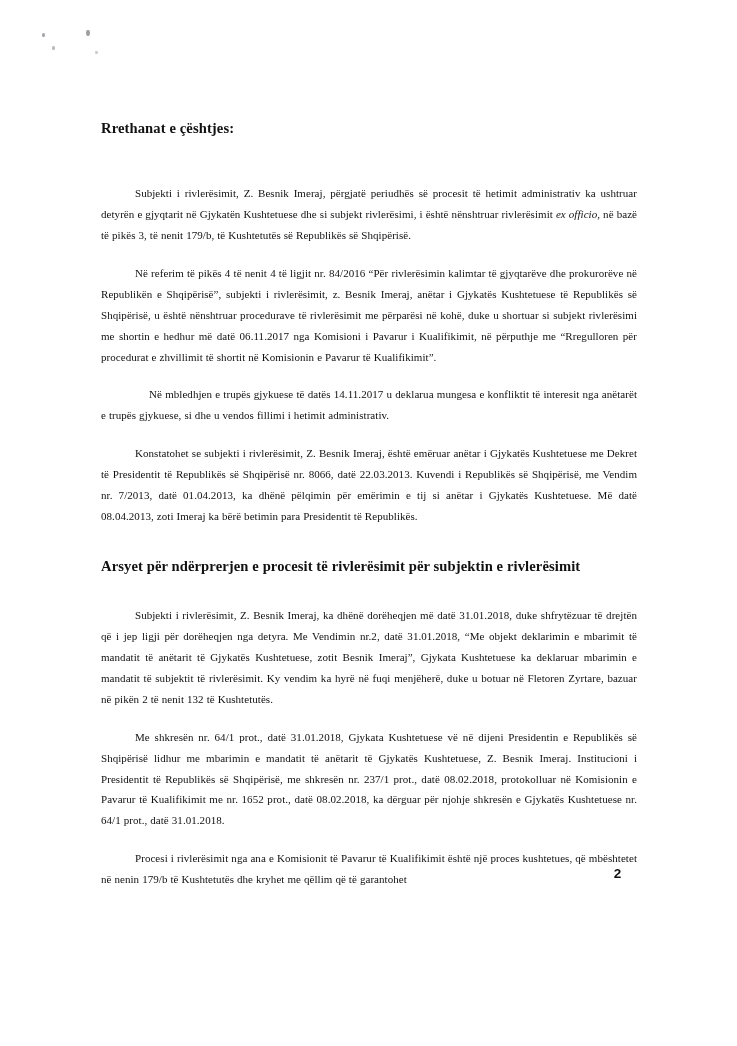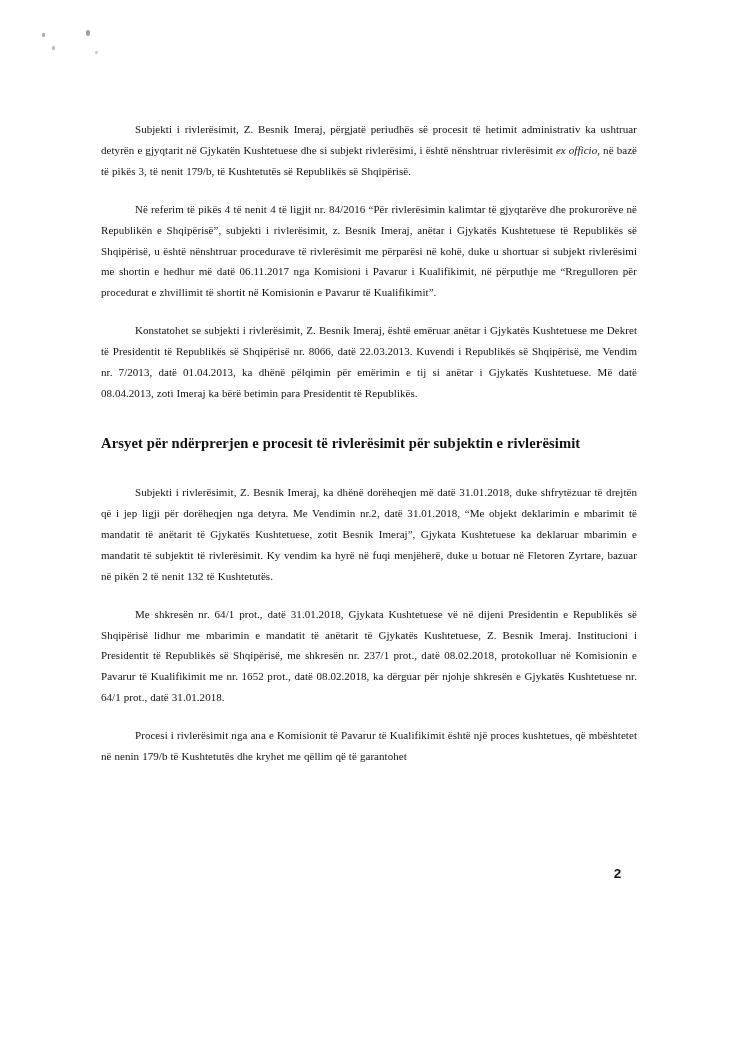--- a/index.html
+++ b/index.html
@@ -78,25 +78,27 @@
 
 <div class="page">
 
   <span class="speck s1"></span>
   <span class="speck s2"></span>
   <span class="speck s3"></span>
   <span class="speck s4"></span>
 
   <div class="content">
 
+    <p class="doc-heading first">Rrethanat e çështjes:</p>
 
     <p class="para"><span>Subjekti i rivlerësimit, Z. Besnik Imeraj, përgjatë periudhës së procesit të hetimit administrativ ka ushtruar detyrën e gjyqtarit në Gjykatën Kushtetuese dhe si subjekt rivlerësimi, i është nënshtruar rivlerësimit </span><span class="ital">ex officio</span><span>, në bazë të pikës 3, të nenit 179/b, të Kushtetutës së Republikës së Shqipërisë.</span></p>
 
     <p class="para">Në referim të pikës 4 të nenit 4 të ligjit nr. 84/2016 “Për rivlerësimin kalimtar të gjyqtarëve dhe prokurorëve në Republikën e Shqipërisë”, subjekti i rivlerësimit, z. Besnik Imeraj, anëtar i Gjykatës Kushtetuese të  Republikës së Shqipërisë,  u është nënshtruar procedurave të rivlerësimit me përparësi në kohë, duke u shortuar si subjekt rivlerësimi me shortin e hedhur më datë 06.11.2017 nga Komisioni i Pavarur i Kualifikimit, në përputhje me  “Rregulloren për procedurat e zhvillimit të shortit në Komisionin e Pavarur të Kualifikimit”.</p>
 
+    <p class="para wide-indent">Në mbledhjen e trupës gjykuese të datës 14.11.2017 u deklarua mungesa e konfliktit të interesit nga anëtarët e trupës gjykuese, si dhe u vendos fillimi i hetimit administrativ.</p>
 
     <p class="para">Konstatohet se subjekti i rivlerësimit, Z. Besnik Imeraj, është emëruar  anëtar i Gjykatës Kushtetuese me Dekret të Presidentit të Republikës së Shqipërisë nr. 8066, datë 22.03.2013. Kuvendi i Republikës së Shqipërisë, me Vendim nr. 7/2013, datë 01.04.2013, ka dhënë pëlqimin për emërimin e tij si anëtar i Gjykatës Kushtetuese. Më datë 08.04.2013, zoti Imeraj ka bërë betimin para Presidentit të Republikës.</p>
 
     <p class="doc-heading mid">Arsyet për ndërprerjen e procesit të rivlerësimit për subjektin e rivlerësimit</p>
 
     <p class="para">Subjekti i rivlerësimit, Z. Besnik Imeraj, ka dhënë dorëheqjen më datë 31.01.2018, duke shfrytëzuar të drejtën që i jep ligji për dorëheqjen nga detyra. Me Vendimin nr.2, datë 31.01.2018, “Me objekt deklarimin e mbarimit të mandatit të anëtarit të Gjykatës Kushtetuese, zotit Besnik Imeraj”, Gjykata Kushtetuese ka deklaruar mbarimin e mandatit të subjektit të rivlerësimit. Ky vendim ka hyrë në fuqi menjëherë, duke u botuar në Fletoren Zyrtare, bazuar në pikën 2 të nenit 132 të Kushtetutës.</p>
 
     <p class="para">Me shkresën nr. 64/1 prot., datë 31.01.2018, Gjykata Kushtetuese vë në dijeni Presidentin e Republikës së Shqipërisë lidhur me mbarimin e mandatit të anëtarit të Gjykatës Kushtetuese, Z. Besnik Imeraj. Institucioni i Presidentit të Republikës së Shqipërisë, me shkresën nr. 237/1 prot., datë 08.02.2018, protokolluar në Komisionin e Pavarur të Kualifikimit me nr. 1652 prot., datë 08.02.2018, ka dërguar për njohje shkresën e Gjykatës Kushtetuese nr. 64/1 prot., datë 31.01.2018.</p>
 
     <p class="para tight">Procesi i rivlerësimit nga ana e Komisionit të Pavarur të Kualifikimit është një proces kushtetues, që mbështetet në nenin 179/b të Kushtetutës dhe kryhet me qëllim që të garantohet</p>

